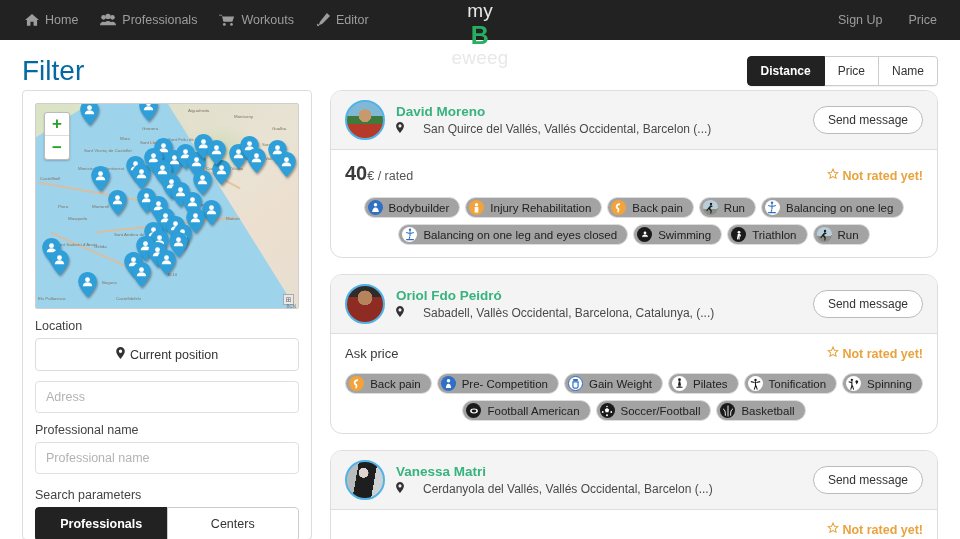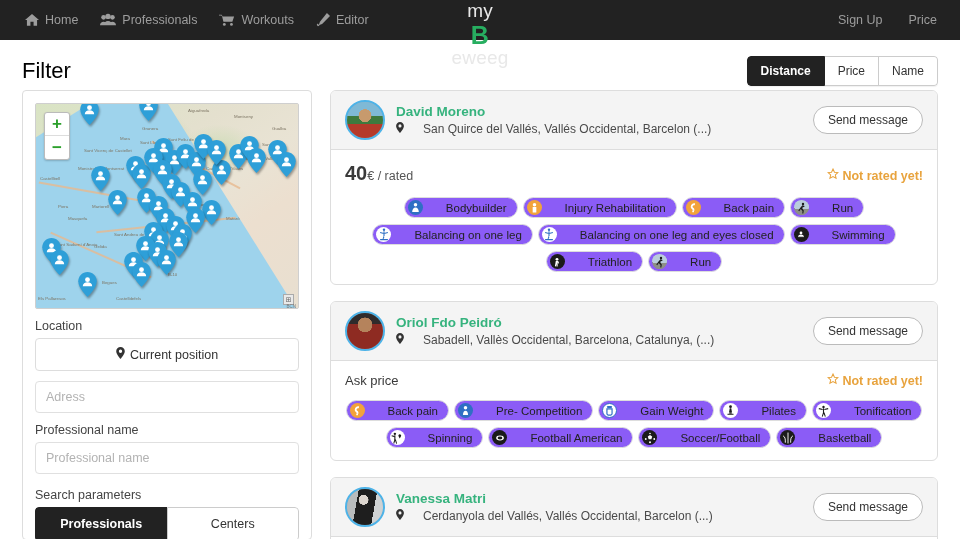--- a/index.html
+++ b/index.html
@@ -72,23 +72,23 @@
     height: 499px;
   }
   #page-head {
     display: flex;
     align-items: center;
     justify-content: space-between;
     height: 50px;
     padding-top: 12px;
   }
   #page-title {
-    font-size: 22px;
+    font-size: 28px;
     font-weight: 400;
-    color: #000000;
+    color: #0369a1;
     margin: 0;
   }
   #sort-group {
     display: flex;
     border-radius: 4px;
     overflow: hidden;
     box-shadow: 0 1px 1px rgba(0,0,0,.06);
   }
   .sort-btn {
     font-size: 12px;
@@ -282,21 +282,21 @@
   
   #results {
     flex: 1;
     min-width: 0;
     height: 450px;
     overflow: hidden;
   }
   .card {
     background: #fff;
     border: 1px solid #ddd;
-    border-radius: 6px;
+    border-radius: 12px;
     margin-bottom: 16px;
     overflow: hidden;
   }
   .card-head {
     background: #f4f4f4;
     border-bottom: 1px solid #ddd;
     display: flex;
     align-items: center;
     padding: 9px 14px;
     gap: 11px;
@@ -373,24 +373,24 @@
   }
   .tags {
     display: flex;
     flex-wrap: wrap;
     gap: 6px 5px;
     justify-content: center;
   }
   .tag {
     display: inline-flex;
     align-items: center;
-    gap: 23px;
+    gap: 6px;
     border: 1px solid #ddd;
     border-radius: 13px;
-    background: #8b5cf6;
+    background: #a3a3a3;
     font-size: 11.5px;
     color: #222;
     padding: 2px 10px 2px 3px;
     height: 21px;
     white-space: nowrap;
     cursor: pointer;
   }
   .tag .ticon {
     width: 15px; height: 15px;
     border-radius: 50%;

